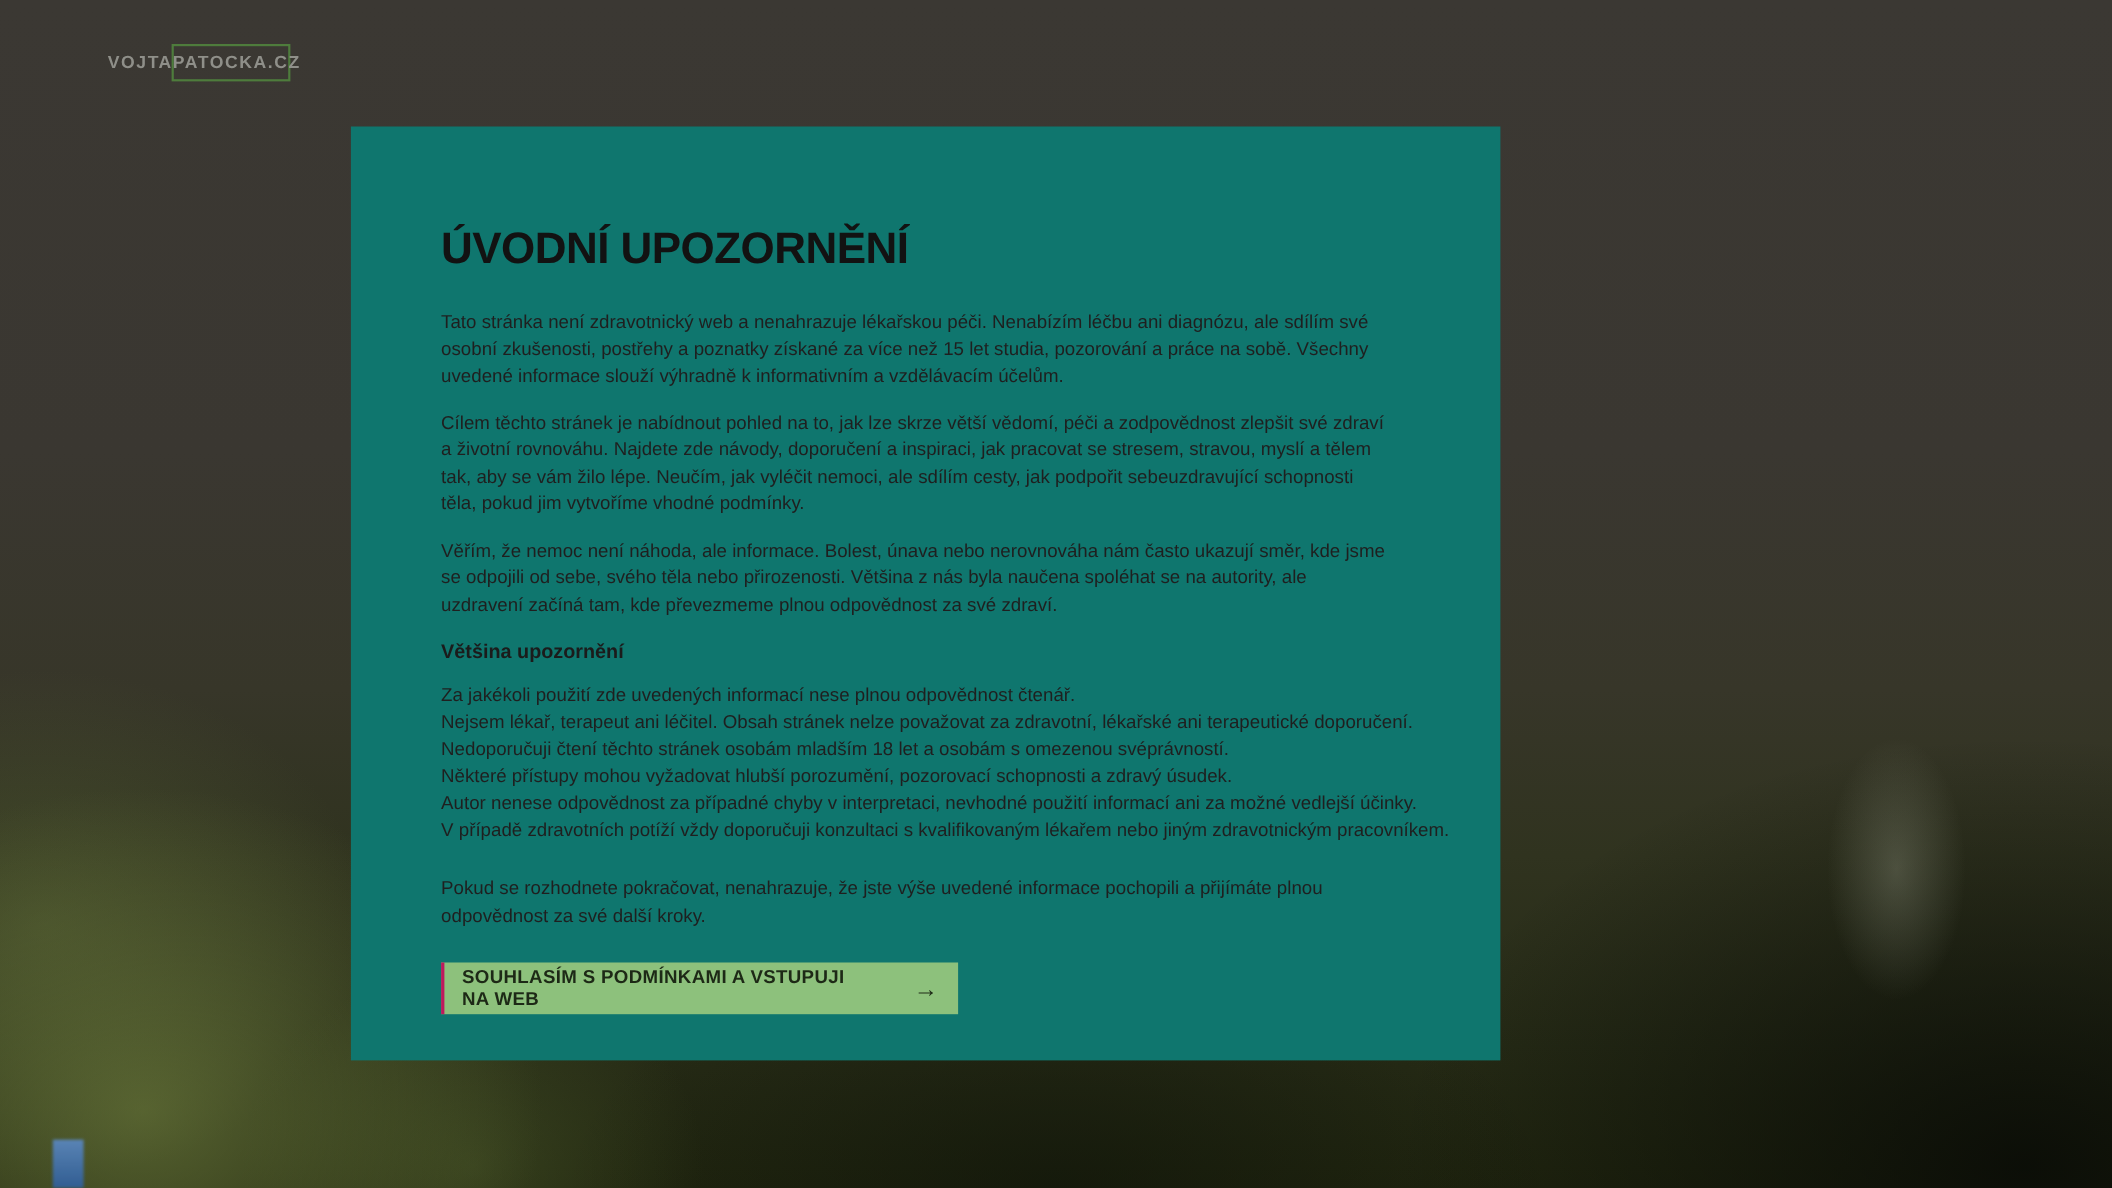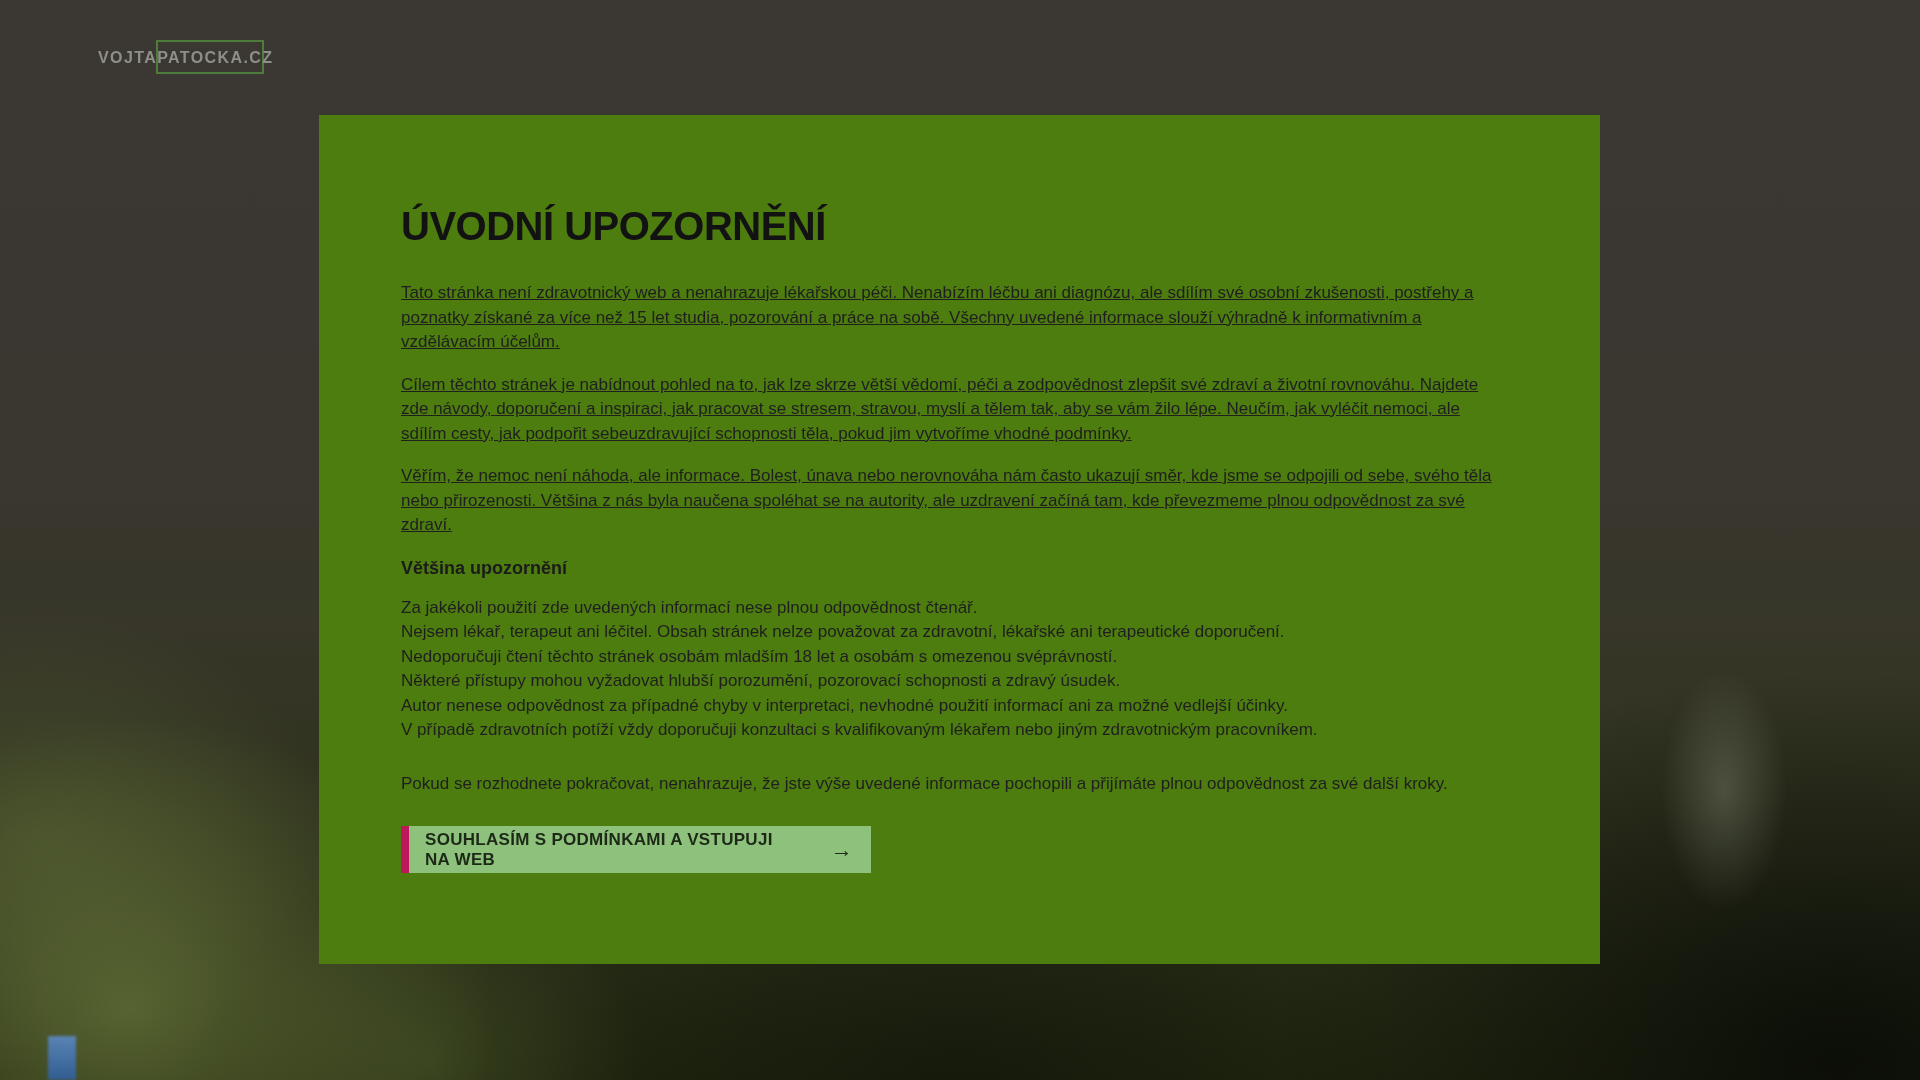--- a/index.html
+++ b/index.html
@@ -61,40 +61,39 @@
     width: 108px;
     height: 34px;
     border: 2px solid #4e7c3c;
     box-sizing: border-box;
     z-index: 1;
   }
   .card {
     position: absolute;
     left: 319px;
     top: 115px;
-    width: 1281px;
+    width: 1045px;
     height: 849px;
-    background: #4d7c0f;
+    background: #0f766e;
     box-sizing: border-box;
     padding: 89px 104px 0 82px;
   }
   .card h1 {
     margin: 0 0 33px 0;
     font-size: 40px;
     line-height: 44px;
     font-weight: 800;
     letter-spacing: -0.5px;
     color: #121212;
   }
   .para {
     margin: 0 0 18px 0;
     font-size: 17px;
     line-height: 24.5px;
     color: #1f1f1f;
-    text-decoration: underline;
   }
   .legal-heading {
     margin: 15px 0 16px 0;
     font-size: 18px;
     font-weight: 700;
     line-height: 24px;
     color: #1b1b1b;
   }
   .legal-line {
     font-size: 17px;
@@ -110,21 +109,21 @@
   }
   .consent-button {
     margin-top: 30px;
     display: flex;
     align-items: center;
     width: 470px;
     height: 47px;
     box-sizing: border-box;
     background: #8dc17c;
     border: none;
-    border-left: 8px solid #be185d;
+    border-left: 3px solid #be185d;
     padding: 0 18px 0 16px;
     font-family: "Liberation Sans", sans-serif;
     font-size: 17px;
     font-weight: bold;
     letter-spacing: 0.3px;
     color: #1d2916;
     cursor: pointer;
     text-align: left;
     gap: 48px;
   }

